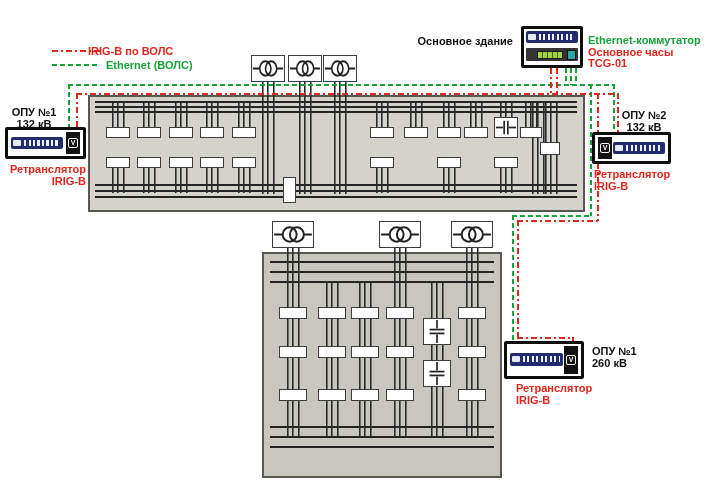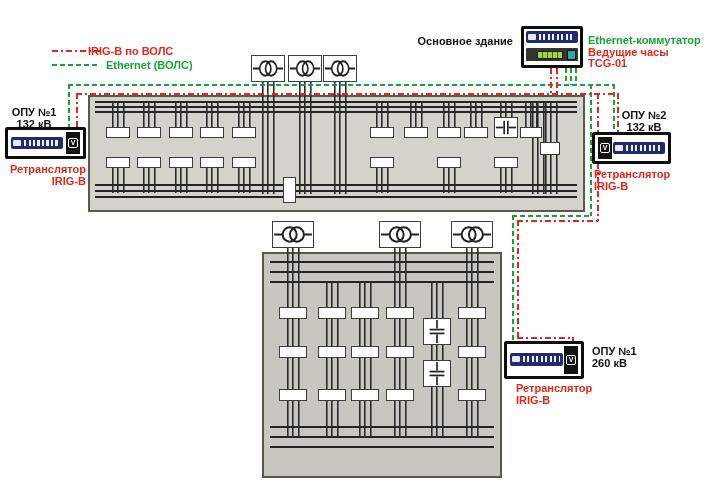--- a/index.html
+++ b/index.html
@@ -235,21 +235,21 @@
     <div class="switchbar" style="left:2px;top:2px;right:2px;height:12px;">
       <div class="chip"></div>
       <div class="ports"></div>
     </div>
     <div class="clockbar" style="left:2px;top:19px;right:2px;height:13px;">
       <div class="lcd"></div>
       <div class="btn"></div>
     </div>
   </div>
   <div class="lbl green sm" style="left:588px;top:34px;">Ethernet-коммутатор</div>
-  <div class="lbl red sm" style="left:588px;top:46px;">Ведущие часы</div>
+  <div class="lbl red sm" style="left:588px;top:46px;">Основное часы</div>
   <div class="lbl red sm" style="left:588px;top:57px;">TCG-01</div>
 
   <div class="lbl" style="left:4px;top:106px;width:60px;text-align:center;">
     <div>ОПУ №1</div>
     <div>132 кВ</div>
   </div>
   <div class="device" style="left:5px;top:127px;width:81px;height:32px;">
     <div class="switchbar" style="left:3px;top:7px;width:52px;height:12px;">
       <div class="chip"></div>
       <div class="ports"></div>

